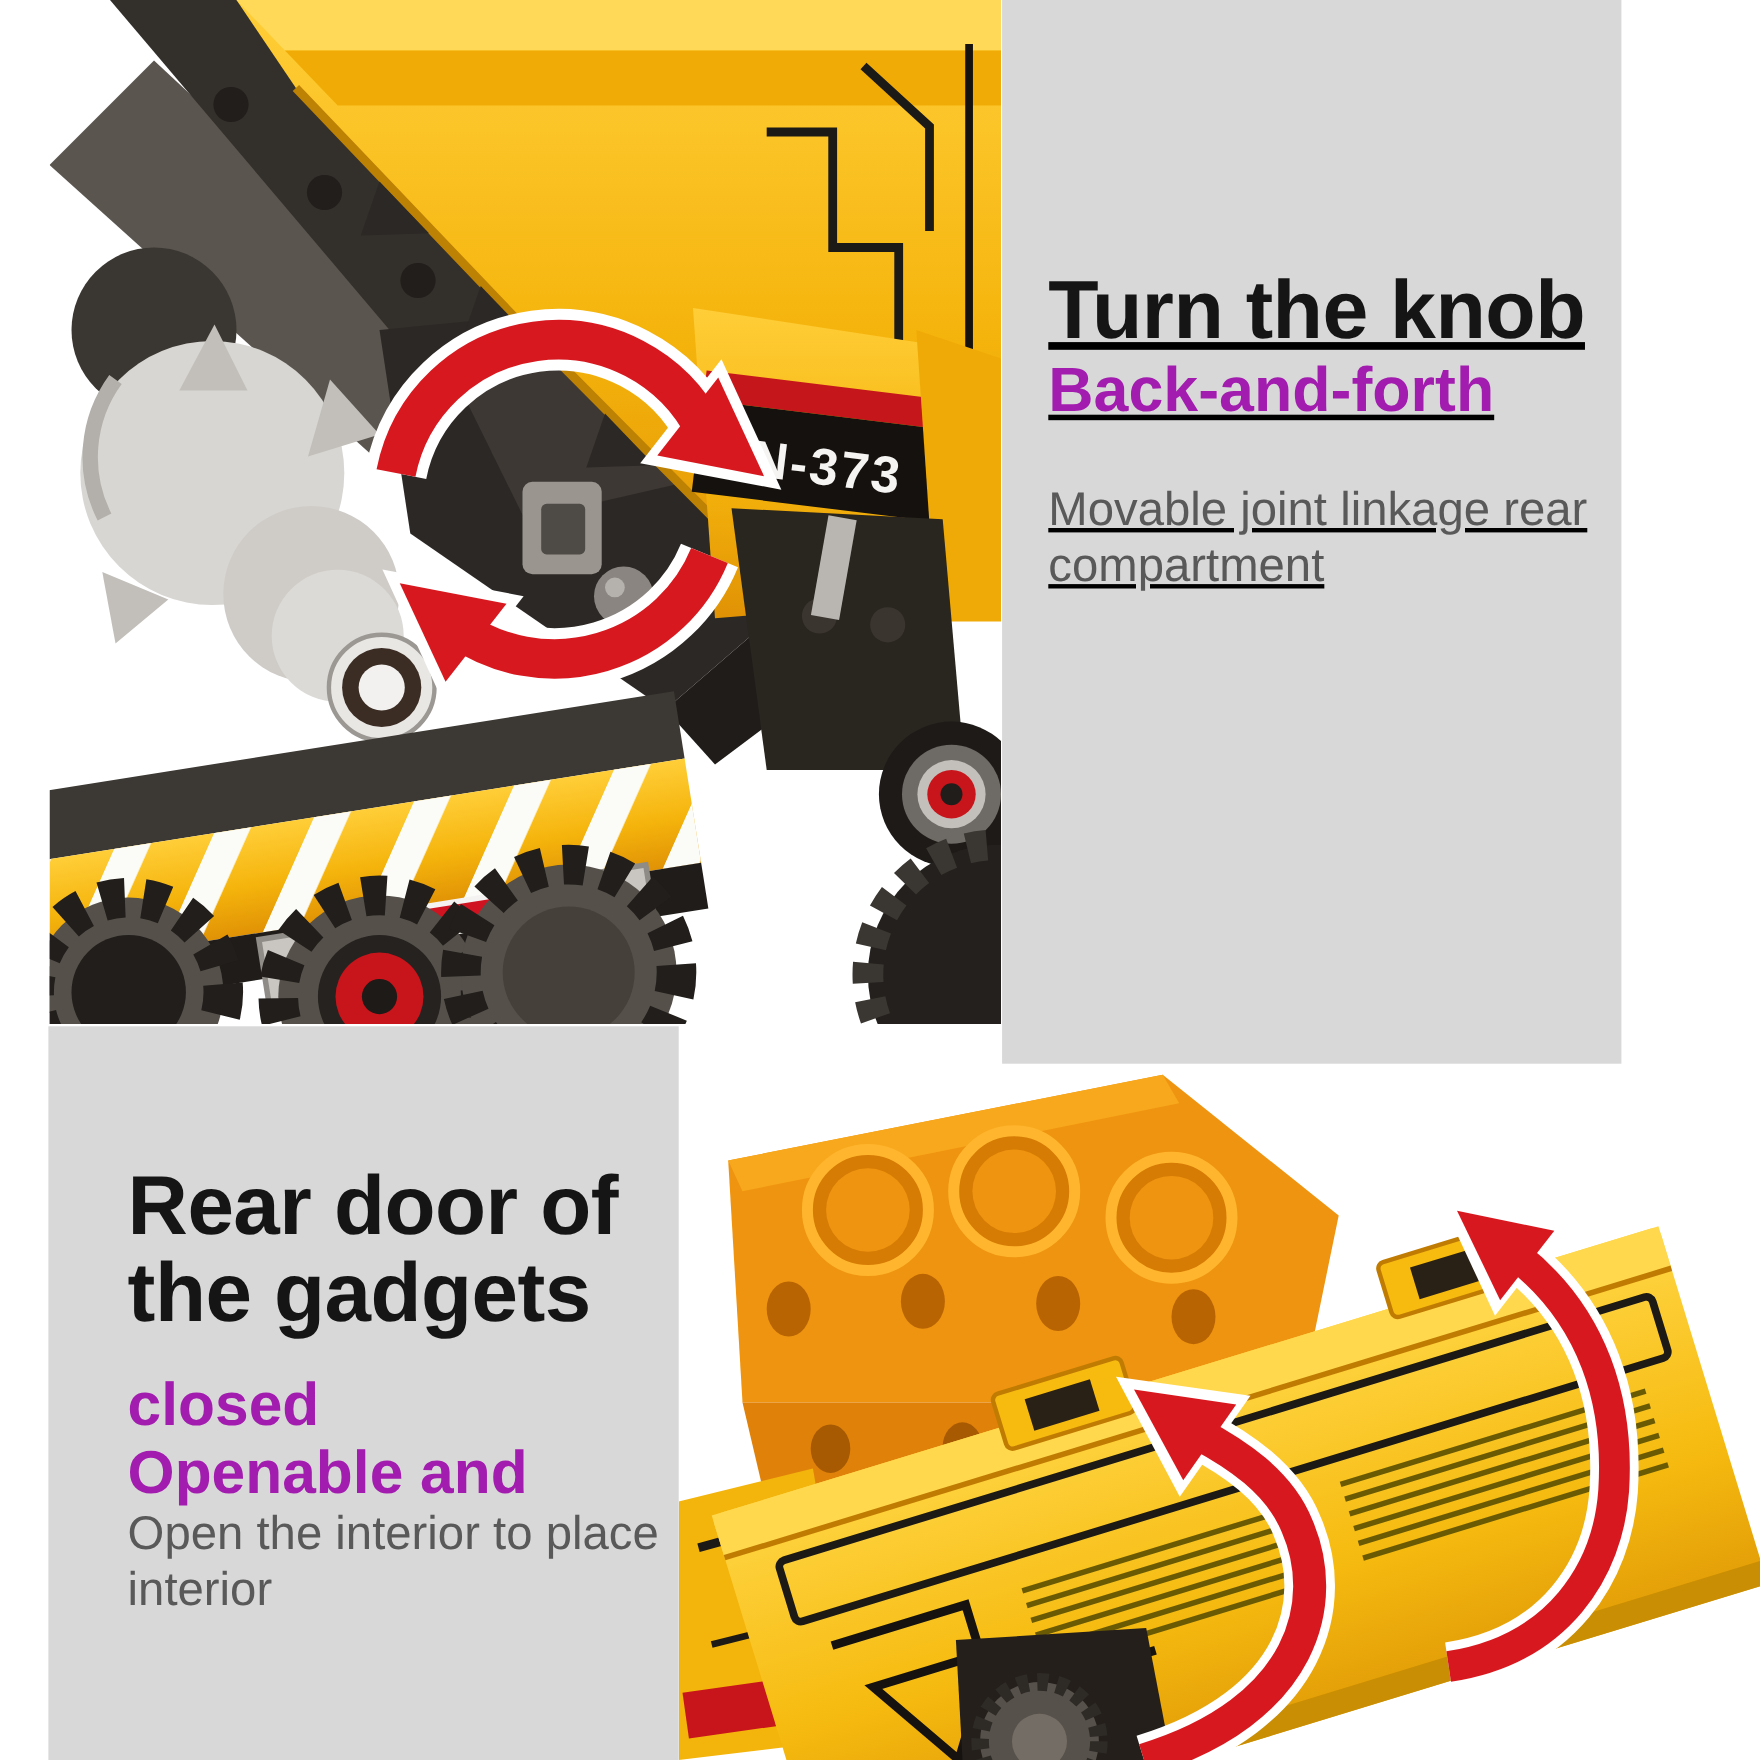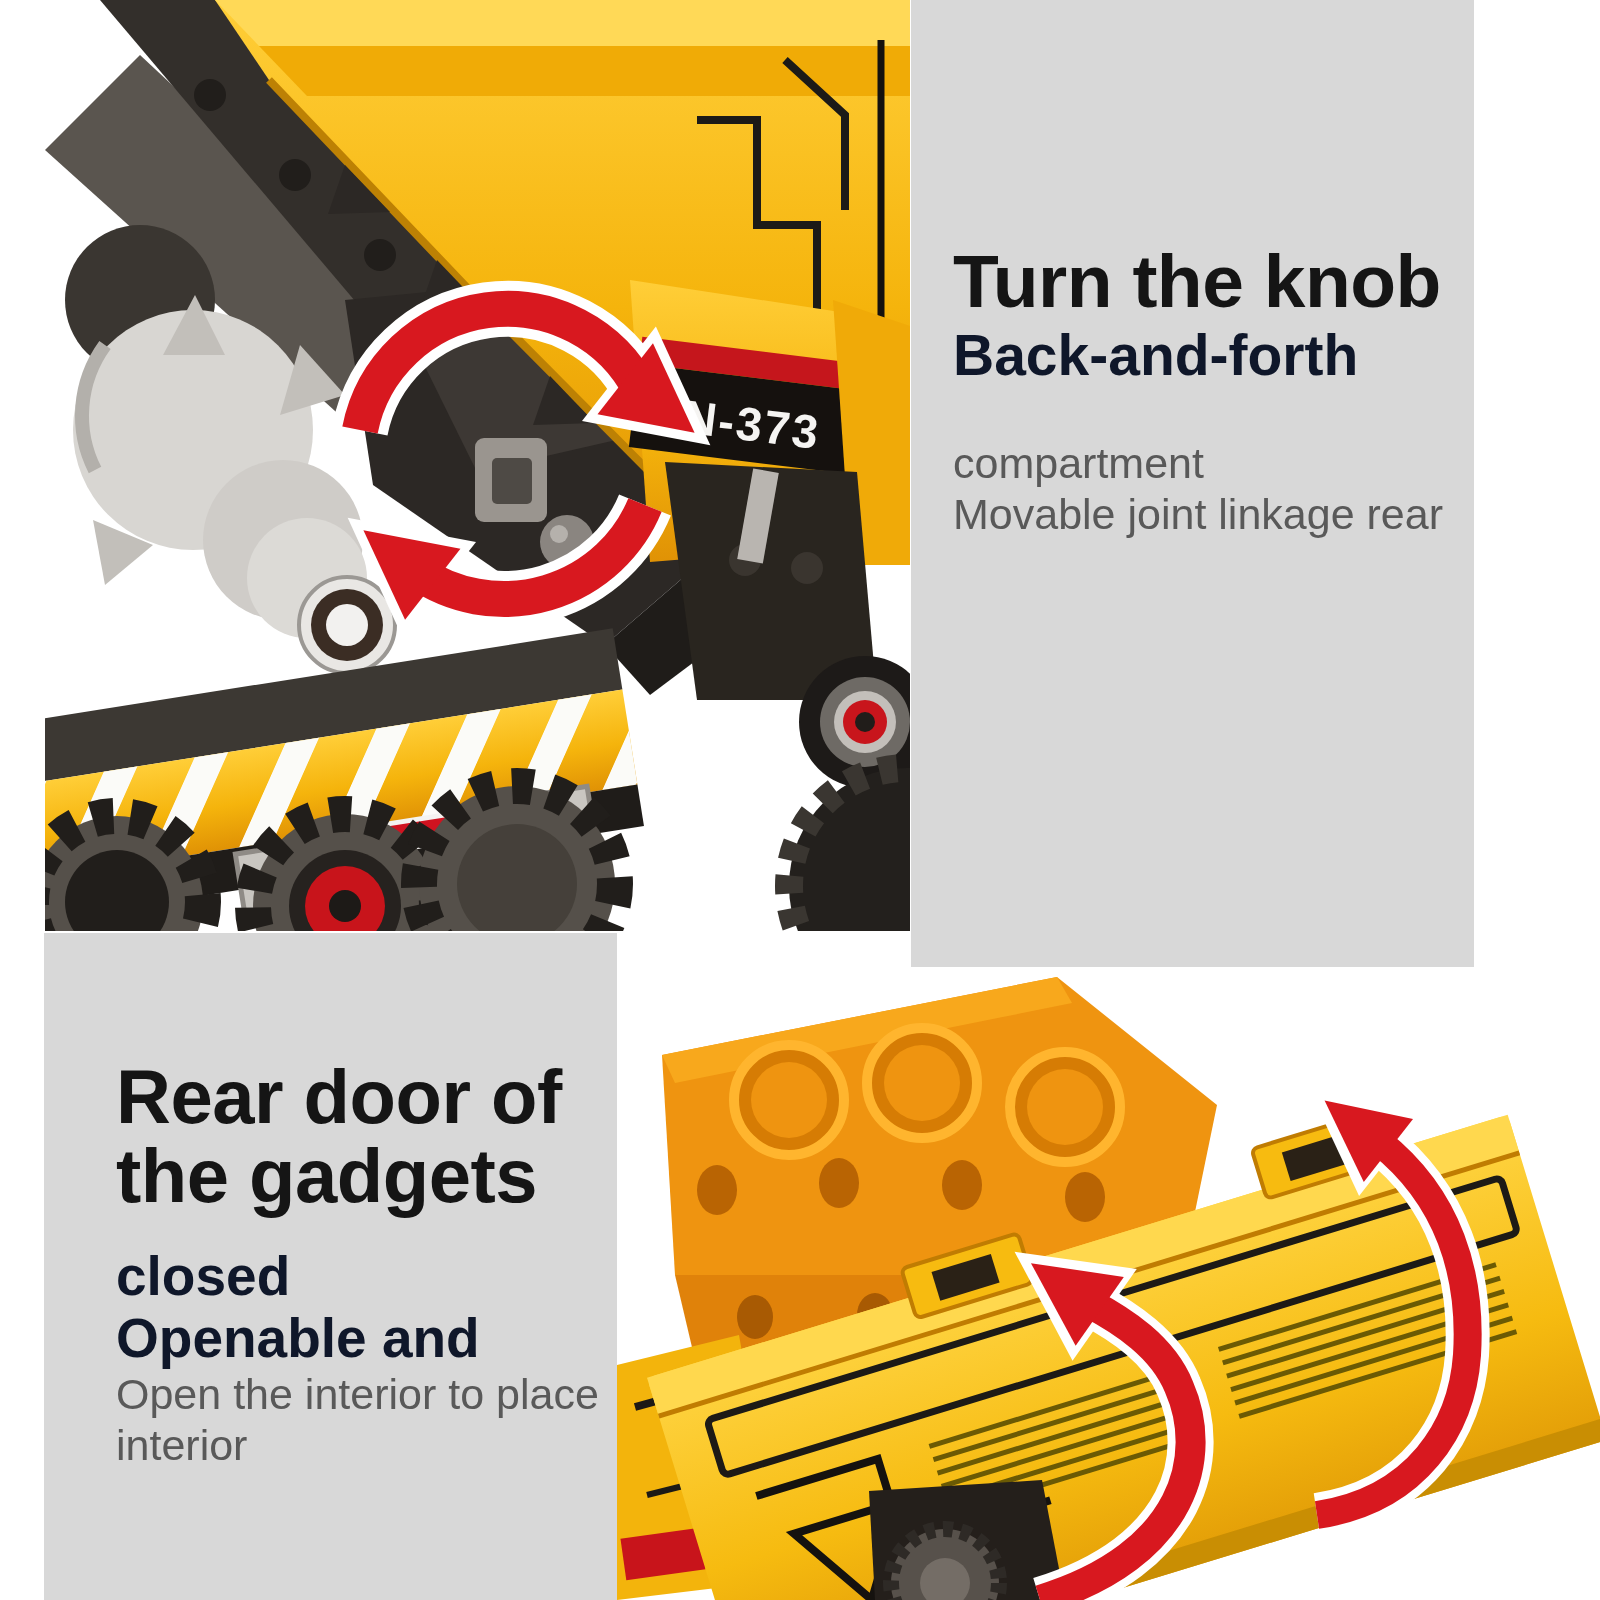--- a/index.html
+++ b/index.html
@@ -8,25 +8,25 @@
     font-family:"Liberation Sans","DejaVu Sans",sans-serif;
     -webkit-font-smoothing:antialiased;overflow:hidden;
   }
   .photo{position:absolute;overflow:hidden;background:#ffffff;}
   .photo svg{display:block;}
   #photo-knob{left:45px;top:0;width:865px;height:931px;}
   #photo-door{left:617px;top:935px;width:983px;height:665px;}
   .panel{position:absolute;background:#d8d8d8;z-index:3;}
   #panel-knob{left:911px;top:0;width:563px;height:967px;}
   #panel-door{left:44px;top:933px;width:573px;height:667px;}
-  #panel-knob .inner{padding:244px 20px 0 42px;}
+  #panel-knob .inner{padding:244px 20px 0 42px;text-decoration:underline;}
   #panel-door .inner{padding:124px 16px 0 72px;}
   .heading{font-size:75px;line-height:75px;font-weight:bold;color:#151515;letter-spacing:-0.5px;}
   #panel-door .heading{font-size:76px;line-height:79px;}
-  .subheading{font-weight:bold;color:#0f172a;}
+  .subheading{font-weight:bold;color:#a21caf;}
   #panel-knob .subheading{font-size:57px;line-height:57px;margin-top:8px;}
   #panel-door .subheading{font-size:55px;line-height:62px;margin-top:30px;}
   .bodytext{color:#595959;font-weight:normal;}
   #panel-knob .bodytext{font-size:43px;line-height:51px;margin-top:54px;}
   #panel-door .bodytext{font-size:43px;line-height:51px;}
   .line{display:block;white-space:nowrap;}
 </style>
 </head>
 <body>
 
@@ -150,22 +150,22 @@
   </svg>
 </figure>
 
 <section class="panel" id="panel-knob">
   <div class="inner">
     <div class="heading">Turn the knob</div>
     <div class="subheading">
       <span class="line">Back-and-forth</span>
     </div>
     <div class="bodytext">
+      <span class="line">Movable joint linkage rear</span>
       <span class="line">compartment</span>
-      <span class="line">Movable joint linkage rear</span>
     </div>
   </div>
 </section>
 
 <section class="panel" id="panel-door">
   <div class="inner">
     <div class="heading">
       <span class="line">Rear door of</span>
       <span class="line">the gadgets</span>
     </div>

